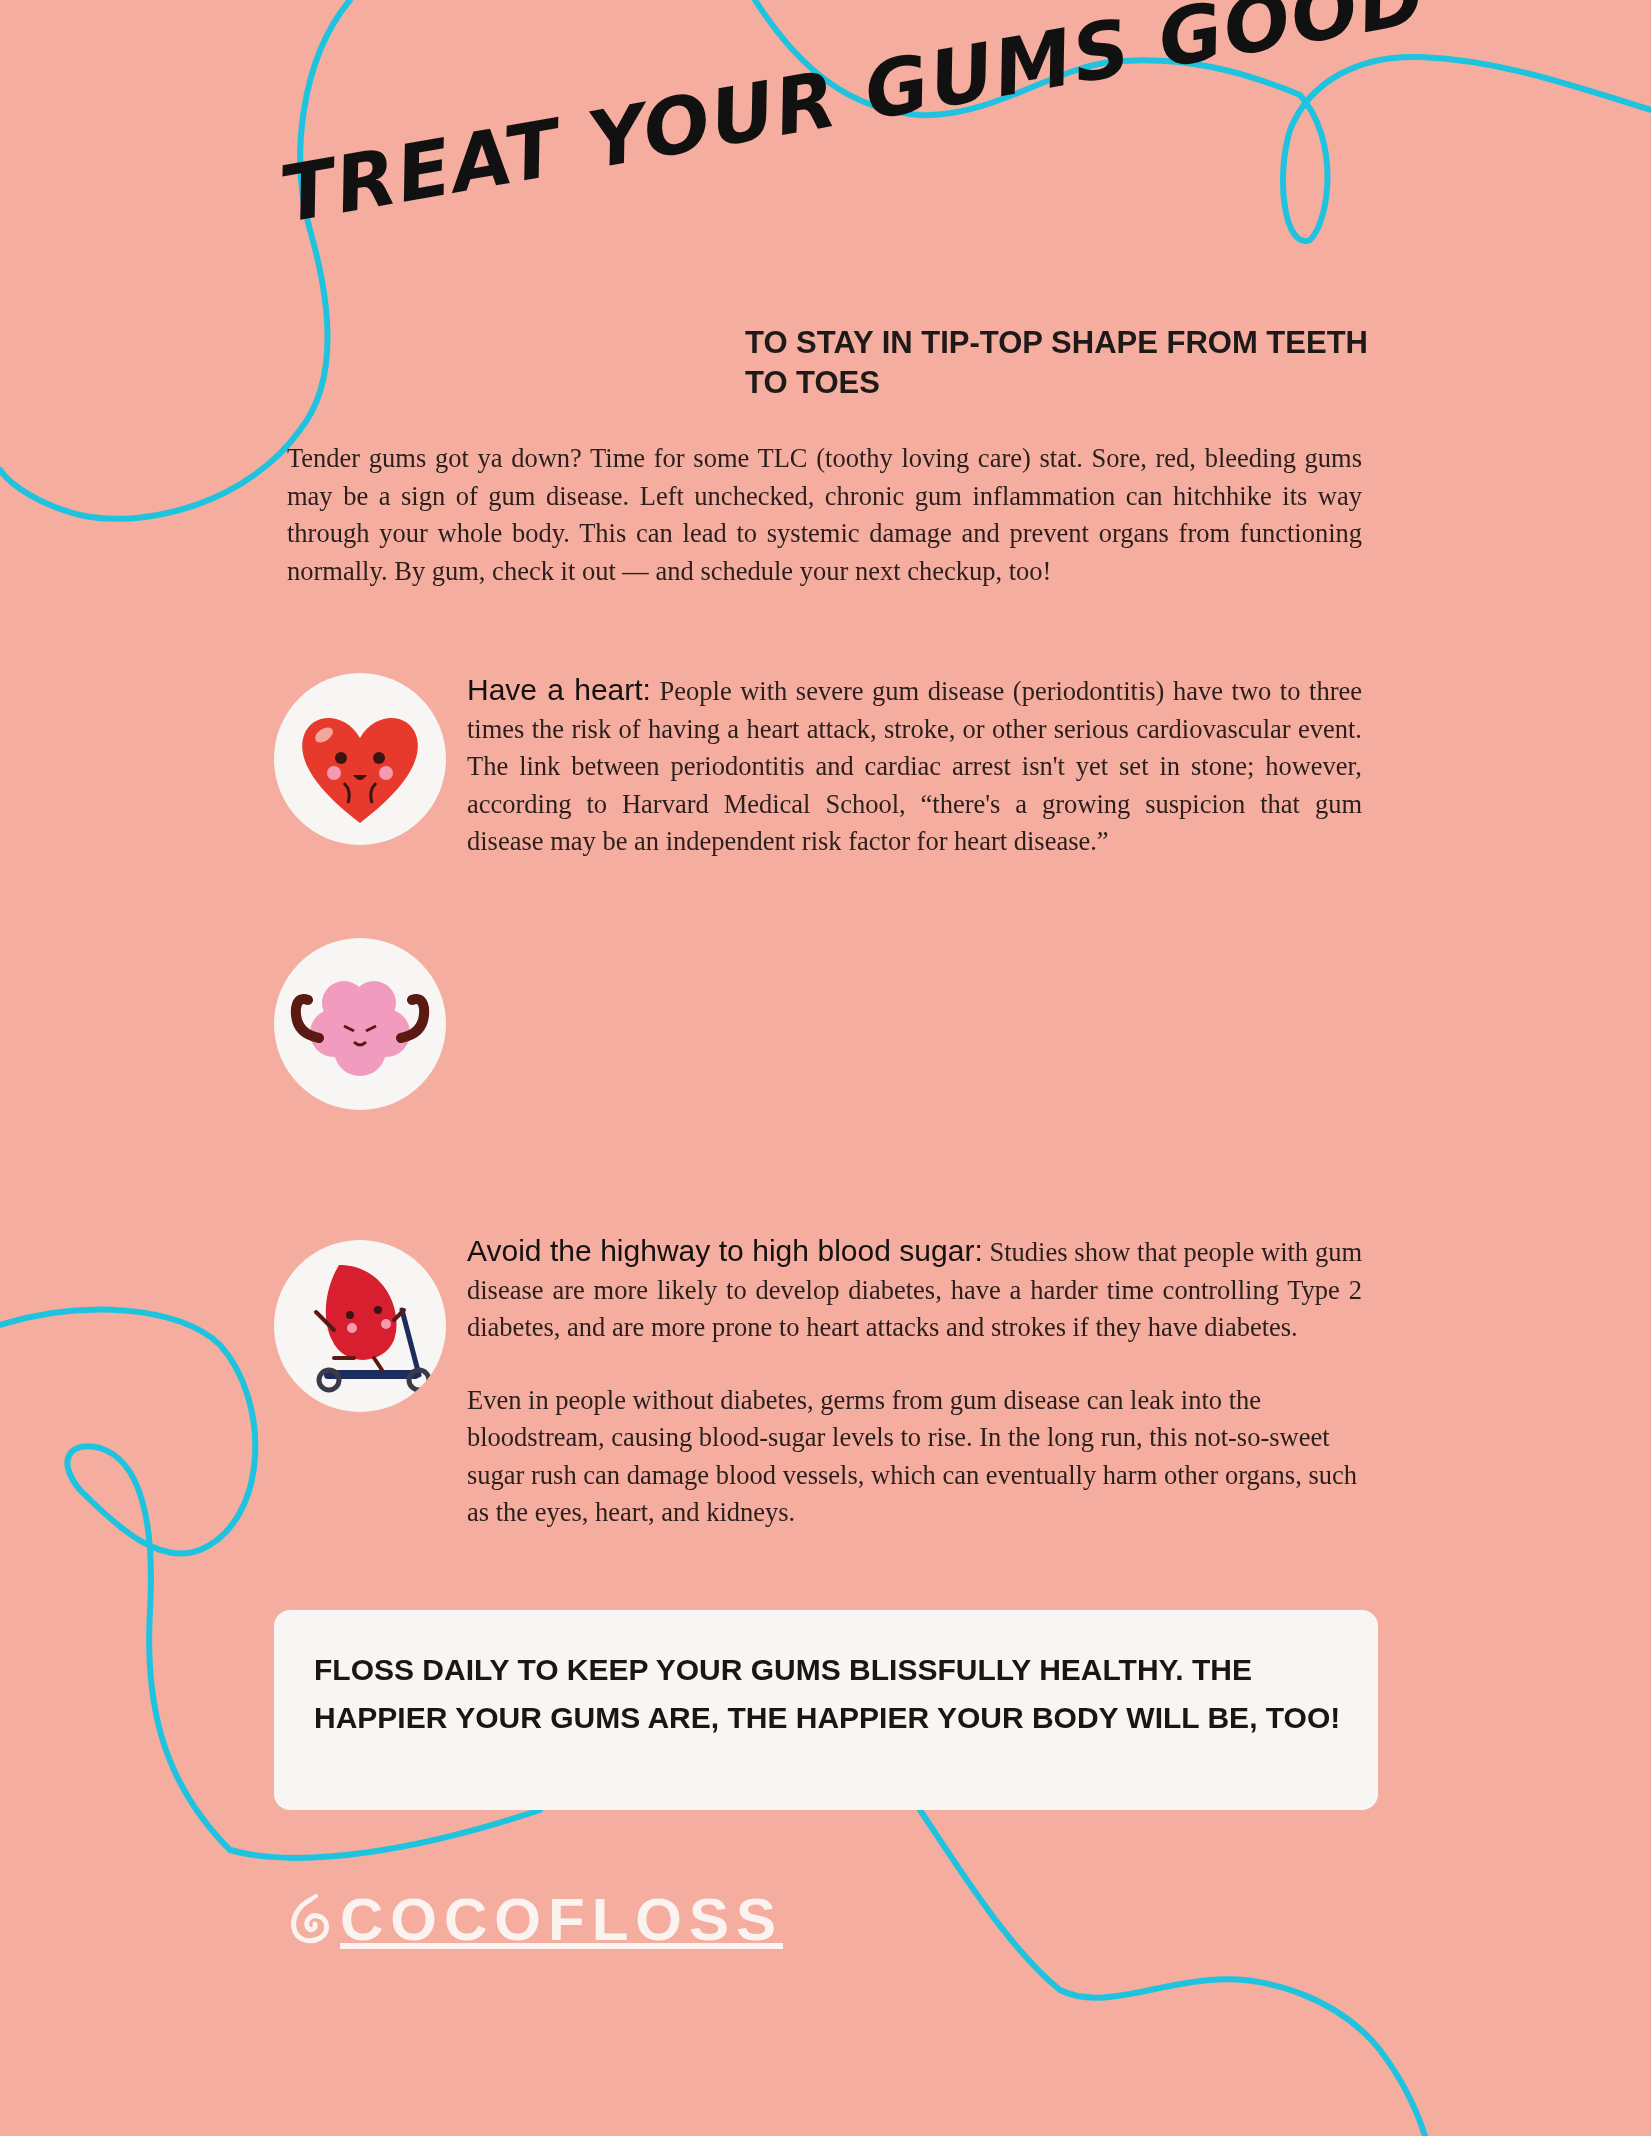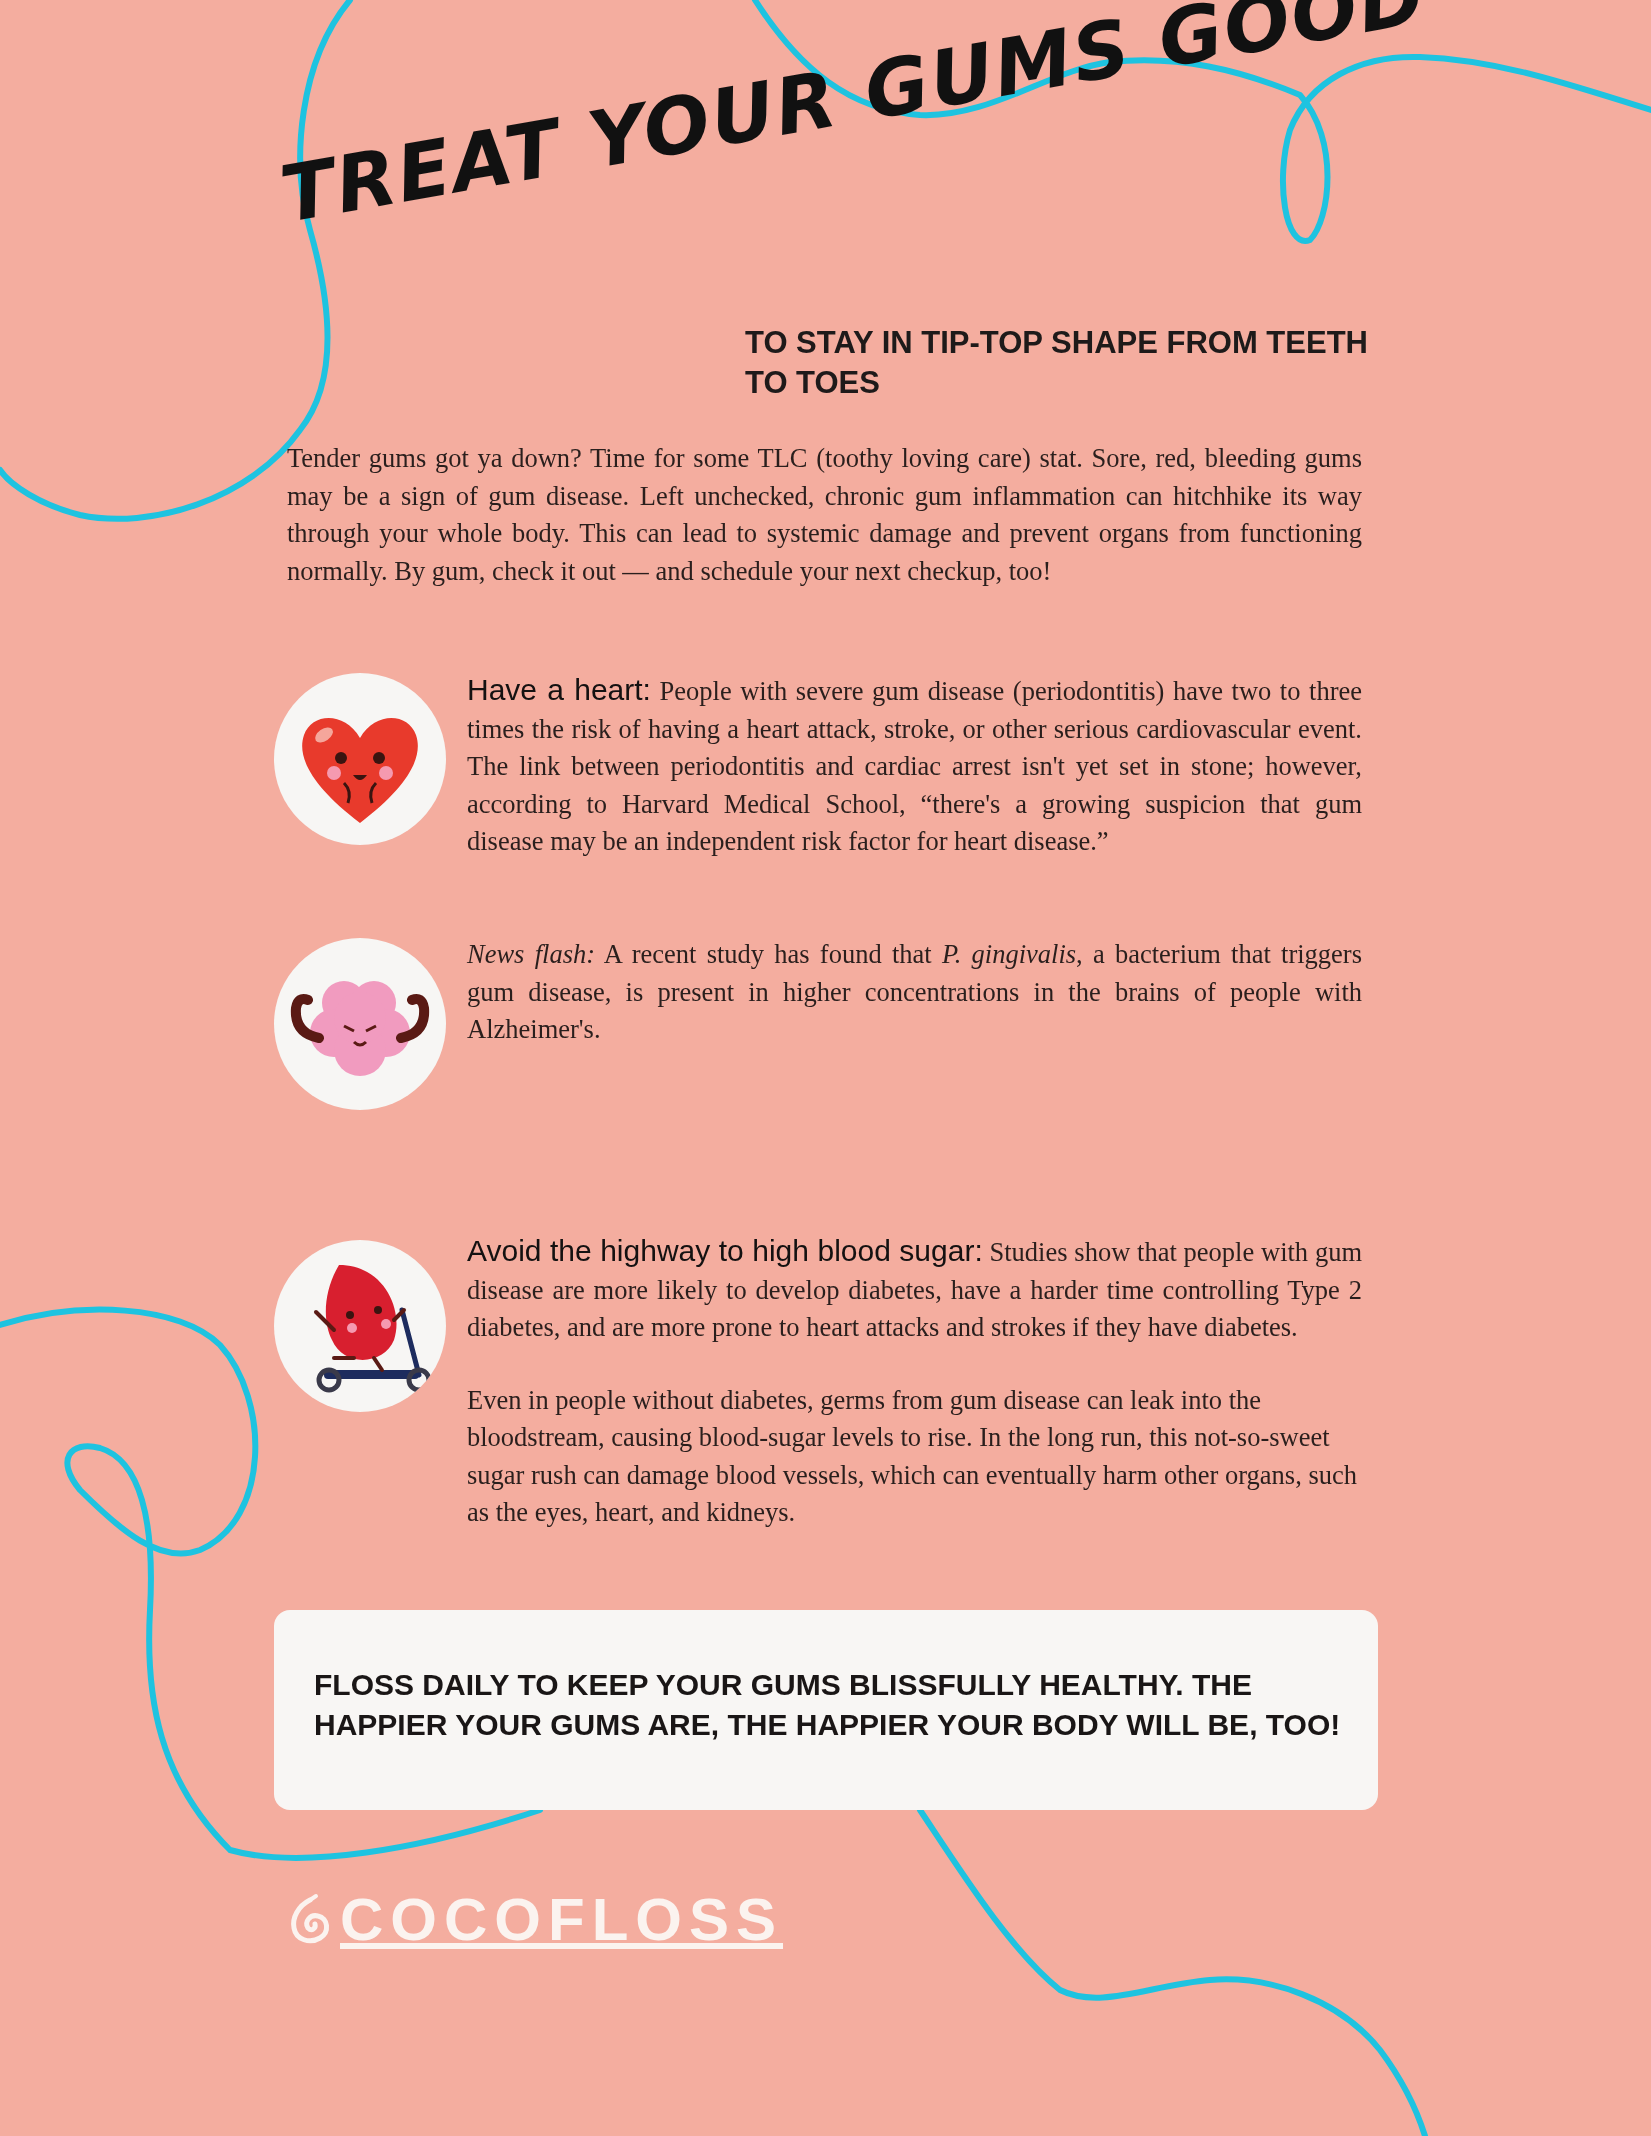--- a/index.html
+++ b/index.html
@@ -44,21 +44,21 @@
       font-family: "Liberation Sans", sans-serif; font-weight: normal; font-size: 30px; color: #141111;
     }
     .item .em { font-style: italic; }
     .callout {
       position: absolute; left: 274px; top: 1610px; width: 1104px; height: 200px;
       background: #f8f6f4; border-radius: 16px; z-index: 2;
     }
     .callout-text {
       position: absolute; left: 40px; top: 36px; width: 1040px;
       font-family: "Liberation Sans", sans-serif; font-weight: bold;
-      font-size: 30px; line-height: 40px; color: #1a1616; text-transform: uppercase; margin-top: 19px;
+      font-size: 30px; line-height: 48px; color: #1a1616; text-transform: uppercase;
     }
     .brand {
       position: absolute; left: 286px; top: 1885px; z-index: 2;
       display: flex; align-items: center; gap: 6px; color: #fbf3ef; text-decoration: underline;
     }
     .brand-name {
       font-family: "Liberation Sans", sans-serif; font-weight: bold;
       font-size: 60px; letter-spacing: 7px;
     }
   </style>
@@ -108,21 +108,20 @@
         <circle cx="86" cy="80" r="26"></circle>
       </g>
       <path d="M45 100 Q 20 95 22 70 Q 24 58 34 62" stroke="#5a1a14" stroke-width="10" fill="none" stroke-linecap="round"></path>
       <path d="M127 100 Q 152 95 150 70 Q 148 58 138 62" stroke="#5a1a14" stroke-width="10" fill="none" stroke-linecap="round"></path>
       <path d="M70 88 l 10 5" stroke="#5a1a14" stroke-width="3"></path>
       <path d="M102 88 l -10 5" stroke="#5a1a14" stroke-width="3"></path>
       <path d="M80 104 Q 86 110 92 104" stroke="#5a1a14" stroke-width="3" fill="none"></path>
     </svg>
   </div>
   <div class="text" style="top:-2px;">
-    <p><span class="em">News flash:</span><span> A recent study has found that </span><span class="em">P. gingivalis</span><span>, a bacterium that triggers gum disease, is present in higher concentrations in the brains of people with Alzheimer's.</span></p>
   </div>
 </div>
 
 <div class="item" style="top:1240px;">
   <div class="badge">
     <svg viewBox="0 0 172 172">
       <path d="M65 25 C 110 25, 130 70, 120 100 C 110 125, 70 128, 58 100 C 48 80, 50 50, 65 25 Z" fill="#d81f2f"></path>
       <circle cx="76" cy="75" r="4" fill="#3a1410"></circle>
       <circle cx="104" cy="70" r="4" fill="#3a1410"></circle>
       <circle cx="78" cy="88" r="5" fill="#f59ab0"></circle>

